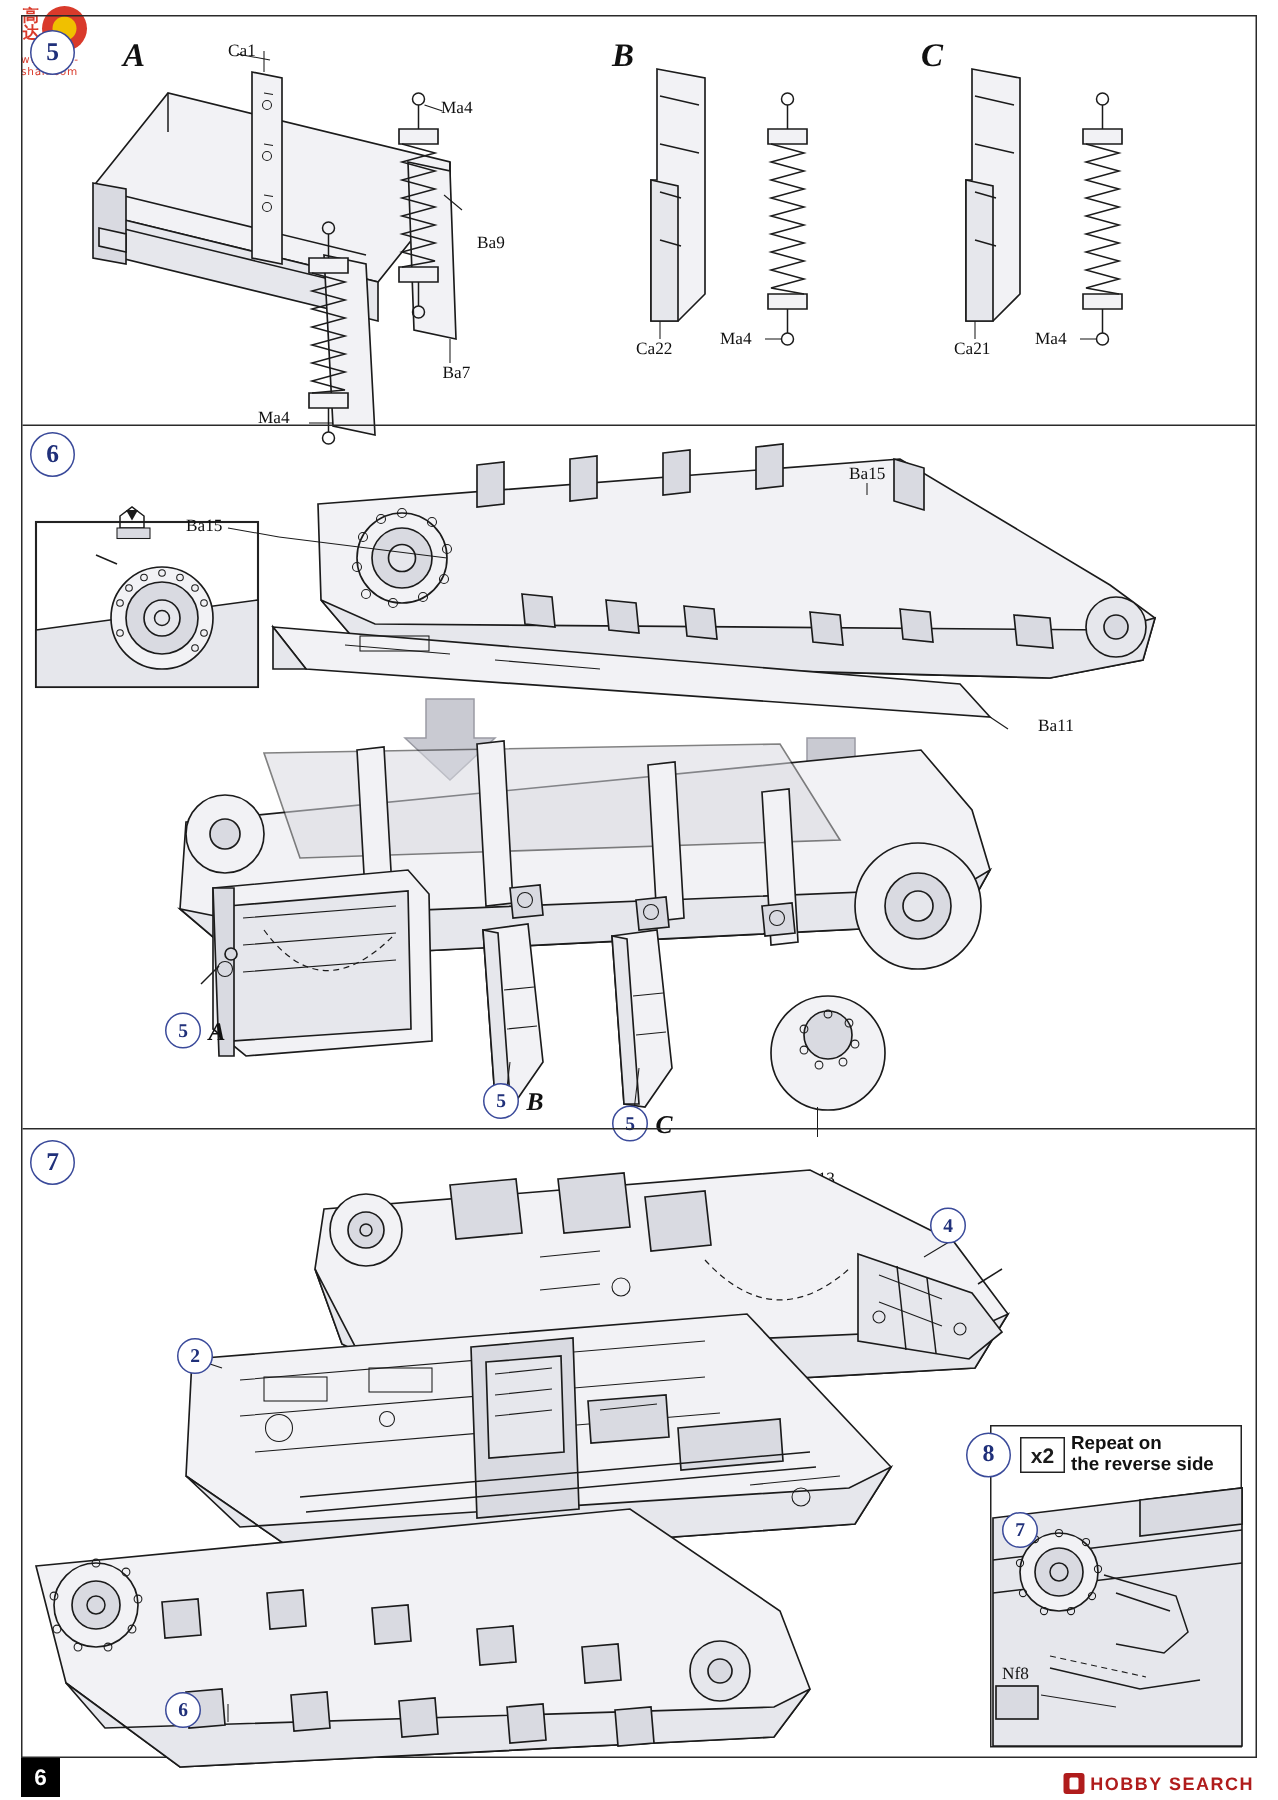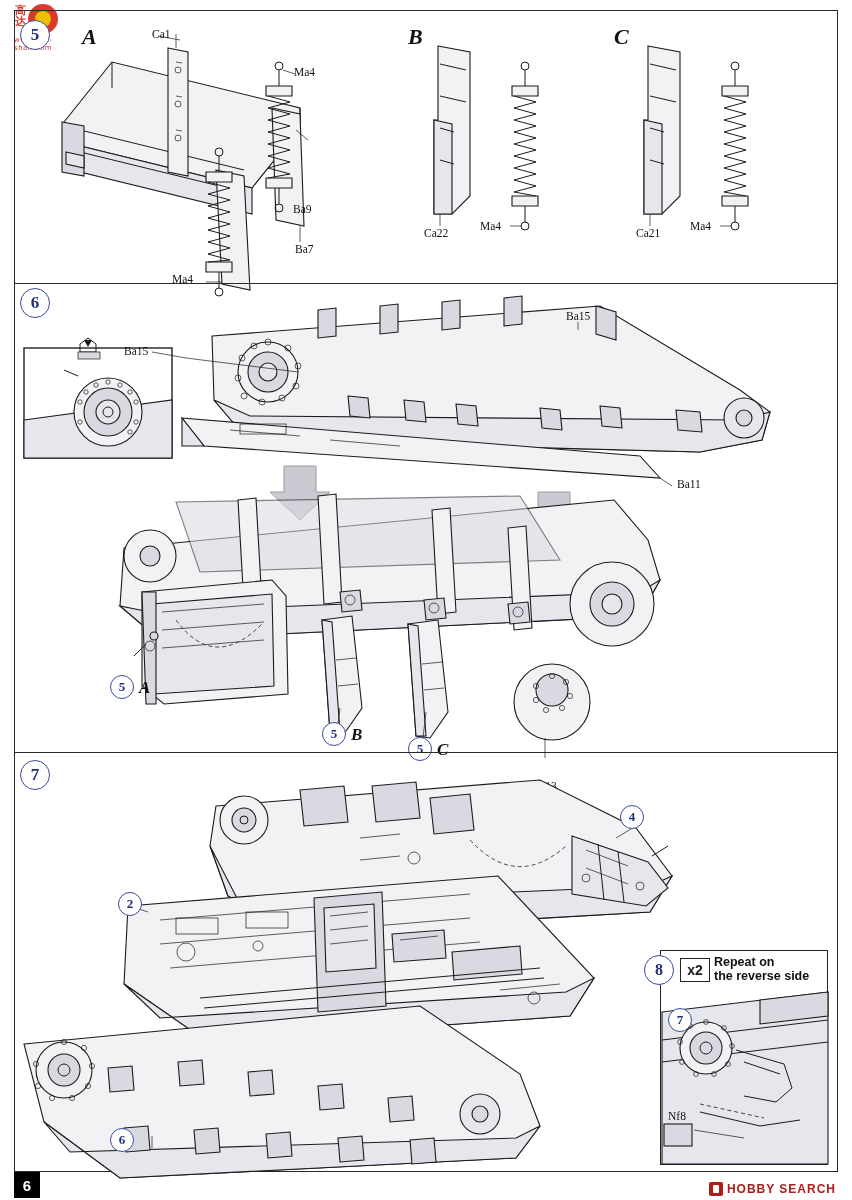--- a/index.html
+++ b/index.html
@@ -199,21 +199,21 @@
         <circle cx="735" cy="66" r="4" class="ln"></circle>
         <circle cx="735" cy="226" r="4" class="ln"></circle>
       </g>
       <path class="lnthin" d="M650 214 L650 226"></path>
       <path class="lnthin" d="M731 226 L720 226"></path>
     </g>
   </svg>
 
   <div class="part-label" style="left:152px;top:28px;">Ca1</div>
   <div class="part-label" style="left:294px;top:66px;">Ma4</div>
-  <div class="part-label" style="left:293px;top:156px;margin-top:47px;">Ba9</div>
+  <div class="part-label" style="left:318px;top:156px;">Ba9</div>
   <div class="part-label" style="left:295px;top:243px;">Ba7</div>
   <div class="part-label" style="left:172px;top:273px;">Ma4</div>
 
   <div class="part-label" style="left:424px;top:227px;">Ca22</div>
   <div class="part-label" style="left:480px;top:220px;">Ma4</div>
 
   <div class="part-label" style="left:636px;top:227px;">Ca21</div>
   <div class="part-label" style="left:690px;top:220px;">Ma4</div>
 
   <div class="divider" style="left:15px;top:283px;width:822px;"></div>
@@ -359,21 +359,21 @@
     </g>
 
     <path class="lnthin" d="M298 372 L186 358"></path>
     <path class="lnthin" d="M186 358 L152 352"></path>
     <path class="lnthin" d="M578 322 L578 330"></path>
     <path class="lnthin" d="M660 478 L672 486"></path>
   </svg>
 
   <div class="part-label" style="left:124px;top:345px;">Ba15</div>
   <div class="part-label" style="left:566px;top:310px;">Ba15</div>
-  <div class="part-label" style="left:677px;top:478px;font-family:Liberation Serif, serif;">Ba11</div>
+  <div class="part-label" style="left:692px;top:478px;font-family:Liberation Serif, serif;">Ba11</div>
   <div class="part-label" style="left:533px;top:780px;">Ea13</div>
 
   <div class="mini-circle" style="left:110px;top:675px;">5</div>
   <div class="sub-letter" style="left:139px;top:678px;">A</div>
   <div class="mini-circle" style="left:322px;top:722px;">5</div>
   <div class="sub-letter" style="left:351px;top:725px;">B</div>
   <div class="mini-circle" style="left:408px;top:737px;">5</div>
   <div class="sub-letter" style="left:437px;top:740px;">C</div>
 
   <div class="divider" style="left:15px;top:752px;width:822px;"></div>

